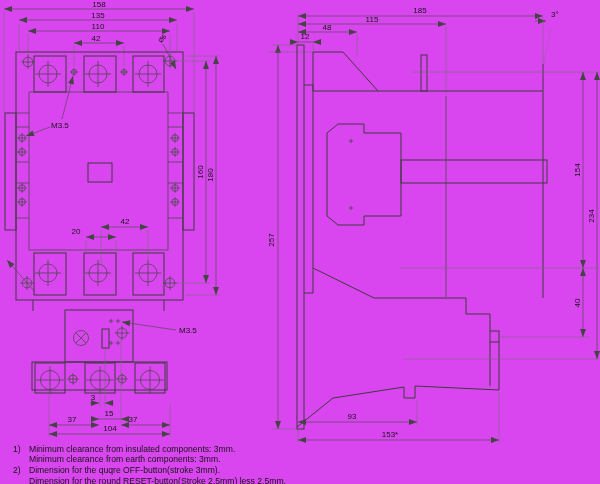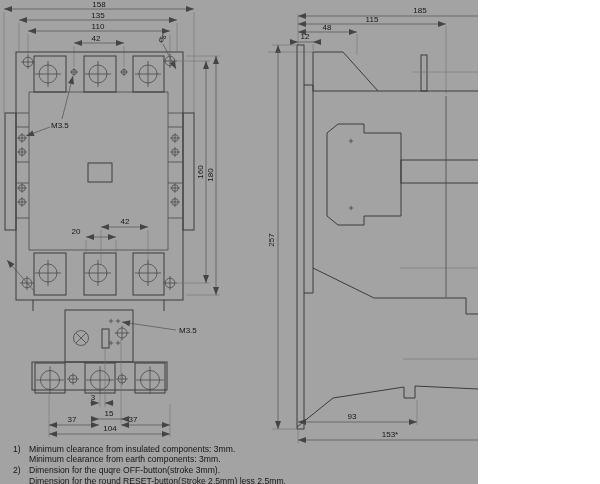--- a/index.html
+++ b/index.html
@@ -1,16 +1,16 @@
 <!DOCTYPE html>
 <html><head>
 <meta charset="utf-8">
 <style>
   html,body{margin:0;padding:0;background:#ffffff;}
-  .stage{position:relative;width:478px;height:484px;background:#a3a3a3;overflow:hidden;text-decoration:underline;}
+  .stage{position:relative;width:600px;height:484px;background:#d946ef;overflow:hidden;text-decoration:underline;}
   svg text{font-family:"Liberation Sans","DejaVu Sans",sans-serif;font-size:8px;fill:#161616;}
   svg .mid{text-anchor:middle;}
   svg .nt{font-size:8.6px;}
   svg .sm{font-size:6.5px;}
   .o{stroke:#3c3c3c;fill:none;stroke-width:1;}
   .o2{stroke:#4a4a4a;fill:none;stroke-width:.8;}
   .t{stroke:#6f6f6f;fill:none;stroke-width:.55;}
   .d{stroke:#4a4a4a;fill:none;stroke-width:.65;}
   .dash{stroke-dasharray:2 1.6;}
   marker path{fill:#444;}

